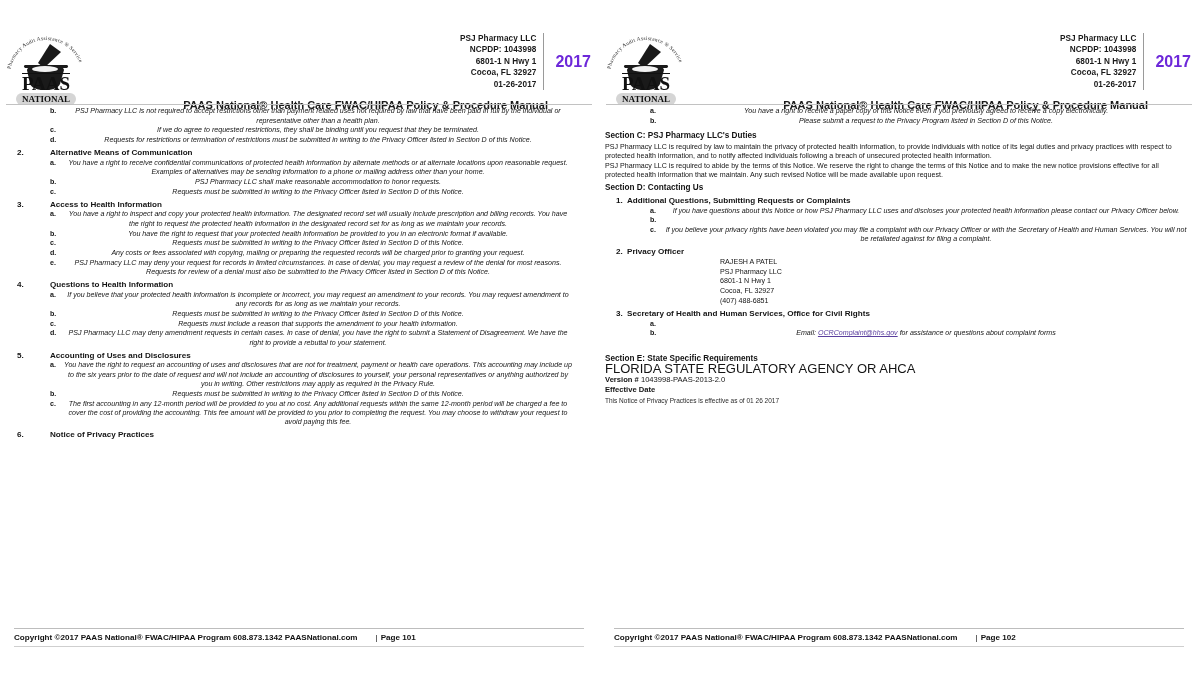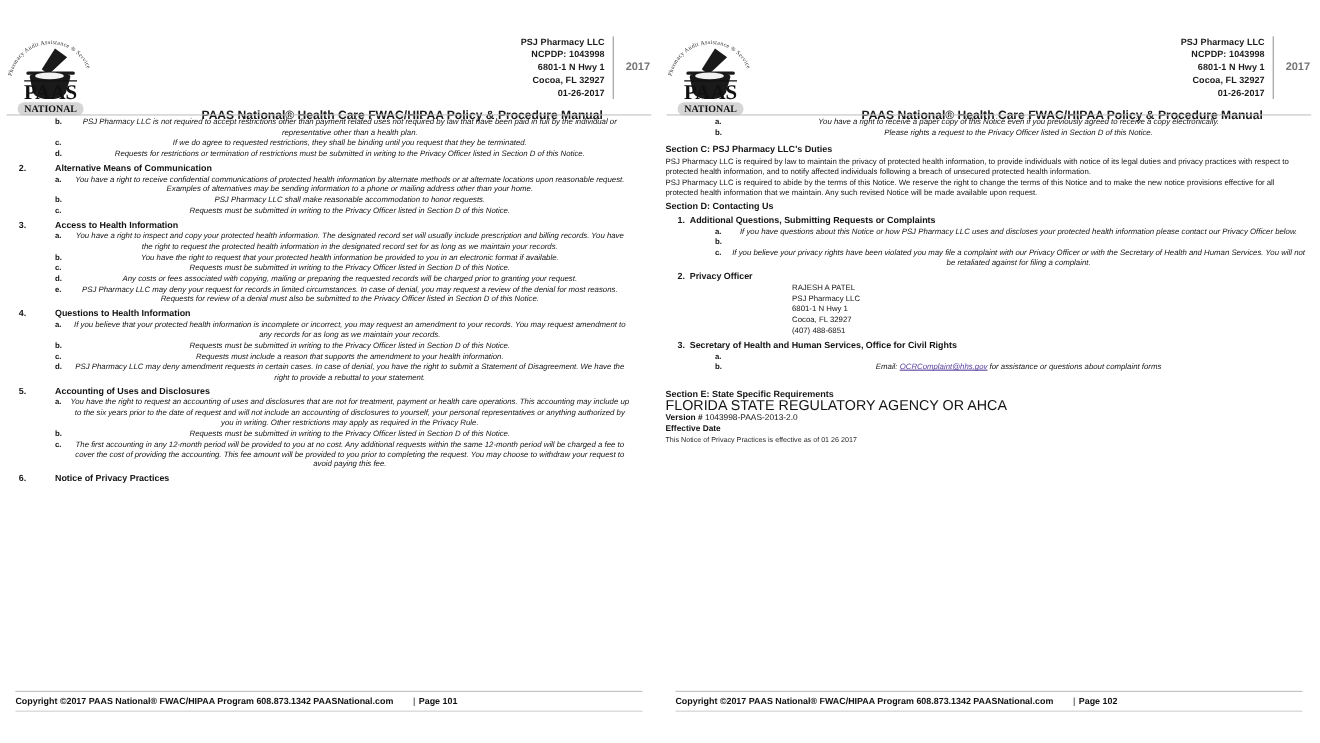--- a/index.html
+++ b/index.html
@@ -60,24 +60,24 @@
     border-right: 1px solid #9a9a9a;
     white-space: nowrap;
     font-weight: 600;
     color: #1a1a1a;
   }
   .hdr-addr div { letter-spacing: 0.01em; }
   .hdr-year {
     display: flex;
     align-items: center;
     justify-content: center;
-    font-size: 10px;
+    font-size: 16px;
     font-weight: bold;
     padding: 0 9px 0 11px;
-    color: #737373;
+    color: #6d28d9;
   }
   .hdr-manual {
     position: absolute;
     right: 52px;
     bottom: -5px;
     font-size: 11px;
     font-weight: 600;
     white-space: nowrap;
     color: #1a1a1a;
   }
@@ -389,21 +389,21 @@
         <div class="line"></div>
       </div>
 
     <div class="page-body" id="right-body">
         <div class="lvl2">
           <span class="marker">a.</span>
           <span class="lvl2-text">You have a right to receive a paper copy of this Notice even if you previously agreed to receive a copy electronically.</span>
         </div>
         <div class="lvl2">
           <span class="marker">b.</span>
-          <span class="lvl2-text">Please rights a request to the Privacy Officer listed in Section D of this Notice.</span>
+          <span class="lvl2-text">Please submit a request to the Privacy Program listed in Section D of this Notice.</span>
         </div>
         <div class="sec-head">Section C: PSJ Pharmacy LLC's Duties</div>
         <div class="para">PSJ Pharmacy LLC is required by law to maintain the privacy of protected health information, to provide individuals with notice of its legal duties and privacy practices with respect to protected health information, and to notify affected individuals following a breach of unsecured protected health information.</div>
         <div class="para">PSJ Pharmacy LLC is required to abide by the terms of this Notice.  We reserve the right to change the terms of this Notice and to make the new notice provisions effective for all protected health information that we maintain. Any such revised Notice will be made available upon request.</div>
         <div class="sec-head tight">Section D: Contacting Us</div>
         <div class="lvl1">
           <span class="marker">1.</span>
           <span class="lvl1-text">Additional Questions, Submitting Requests or Complaints</span>
         </div>
         <div class="lvl2">

